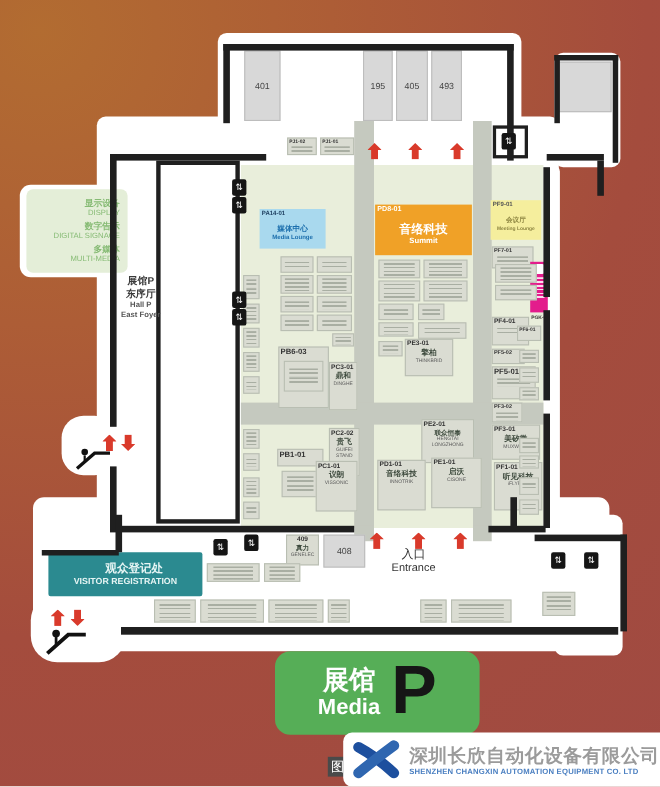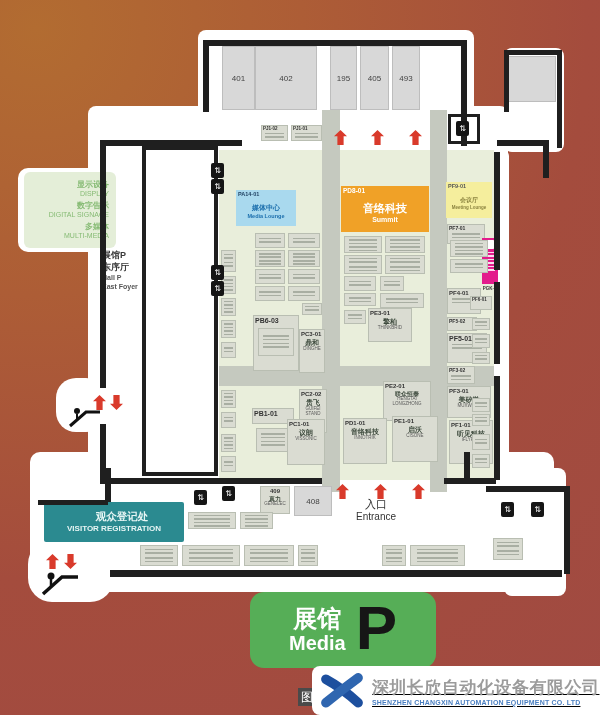--- a/index.html
+++ b/index.html
@@ -24,39 +24,39 @@
   .arrow.down{transform:rotate(180deg);}
   .elev{position:absolute;width:13px;height:15px;background:#151515;border-radius:2px;color:#fff;
     font-size:8px;display:flex;align-items:center;justify-content:center;line-height:1;}
   .bigblock{position:absolute;left:142px;top:146px;width:76px;height:330px;background:#fff;border:4px solid var(--wall);box-sizing:border-box;}
   .feature{position:absolute;display:flex;flex-direction:column;align-items:center;justify-content:center;text-align:center;box-sizing:border-box;padding:1px;}
   .fcode{position:absolute;top:1px;left:2px;font-weight:bold;font-size:5.5px;}
   .legend{position:absolute;left:24px;top:172px;width:92px;height:76px;background:var(--legendBg);border-radius:6px;
     display:flex;flex-direction:column;justify-content:center;align-items:flex-end;padding-right:7px;box-sizing:border-box;color:var(--legendText);}
   .legend .cn{font-size:8px;font-weight:bold;line-height:1.2;}
   .legend .en{font-size:7px;line-height:1.2;margin-bottom:3px;}
-  .foyer{position:absolute;left:102px;top:250px;width:52px;text-align:left;color:#3a3a3a;}
+  .foyer{position:absolute;left:102px;top:250px;width:52px;text-align:center;color:#3a3a3a;}
   .foyer .cn{font-size:9px;font-weight:bold;line-height:1.3;}
   .foyer .en{font-size:7px;font-weight:bold;line-height:1.3;color:#555;}
   .entr{position:absolute;left:344px;top:498px;width:64px;text-align:center;color:#333;}
   .entr .cn{font-size:11px;line-height:1.2;}
   .entr .en{font-size:10px;line-height:1.2;}
   .teal{position:absolute;left:44px;top:502px;width:140px;height:40px;background:var(--teal);border-radius:2px;
     display:flex;flex-direction:column;align-items:center;justify-content:center;color:#e6f5f4;text-align:center;}
   .teal .cn{font-size:10.5px;font-weight:bold;margin-left:16px;}
   .teal .en{font-size:8px;font-weight:bold;line-height:1.15;}
   .hallsign{position:absolute;left:250px;top:592px;width:186px;height:76px;background:var(--green);border-radius:14px;
     display:flex;align-items:center;justify-content:center;}
   .hallsign .stack{display:flex;flex-direction:column;align-items:center;margin-right:10px;color:#fff;font-weight:bold;}
   .hallsign .stack .cn{font-size:24px;line-height:1.1;}
   .hallsign .stack .en{font-size:20px;line-height:1.1;}
   .hallsign .p{font-size:62px;font-weight:900;color:#161616;line-height:.9;margin-top:-4px;}
   .footerstrip{position:absolute;left:312px;top:666px;width:288px;height:49px;background:#fff;border-radius:8px 0 0 8px;
     display:flex;align-items:center;padding-left:4px;box-sizing:border-box;}
-  .fco{display:flex;flex-direction:column;margin-left:4px;text-decoration:underline;}
+  .fco{display:flex;flex-direction:column;margin-left:4px;}
   .fco .cn{font-size:17px;font-weight:bold;color:var(--footerCn);letter-spacing:.5px;white-space:nowrap;}
   .fco .en{font-size:7px;font-weight:bold;color:var(--footerEn);letter-spacing:.2px;white-space:nowrap;}
   .wm{position:absolute;left:298px;top:688px;width:18px;height:18px;background:#4a4a4a;color:#fff;font-size:12px;
     display:flex;align-items:center;justify-content:center;}
   .badge{position:absolute;left:482px;top:238px;width:16px;height:46px;background:var(--magenta);display:flex;flex-direction:column;align-items:center;padding-top:2px;box-sizing:border-box;}
   .badge .ic{width:9px;height:9px;background:#fff;border-radius:2px;margin-bottom:2px;}
   .badgecode{position:absolute;left:478px;top:286px;width:26px;font-size:4.5px;font-weight:bold;color:#333;text-align:center;}
   .alcove{position:absolute;left:448px;top:114px;width:32px;height:30px;background:#fff;border:3px solid var(--wall);box-sizing:border-box;}
   .esc{position:absolute;}
 </style>
@@ -78,21 +78,20 @@
   <div class="legend">
     <div class="cn">显示设备</div>
     <div class="en">DISPLAY</div>
     <div class="cn">数字告示</div>
     <div class="en">DIGITAL SIGNAGE</div>
     <div class="cn">多媒体</div>
     <div class="en" style="margin-bottom:0;">MULTI-MEDIA</div>
   </div>
 
   <div class="room" style="left:222px;top:46px;width:31px;height:62px;">401</div>
-  <div class="room" style="left:255px;top:46px;width:60px;height:62px;">402</div>
   <div class="room" style="left:330px;top:46px;width:25px;height:62px;">195</div>
   <div class="room" style="left:360px;top:46px;width:27px;height:62px;">405</div>
   <div class="room" style="left:392px;top:46px;width:26px;height:62px;">493</div>
   <div class="room" style="left:506px;top:56px;width:48px;height:44px;"></div>
 
   <div class="abs floor" style="left:219px;top:150px;width:275px;height:330px;"></div>
   <div class="aisle" style="left:322px;top:110px;width:18px;height:40px;"></div>
   <div class="aisle" style="left:430px;top:110px;width:17px;height:40px;"></div>
   <div class="aisle" style="left:322px;top:150px;width:18px;height:330px;"></div>
   <div class="aisle" style="left:430px;top:150px;width:17px;height:330px;"></div>

